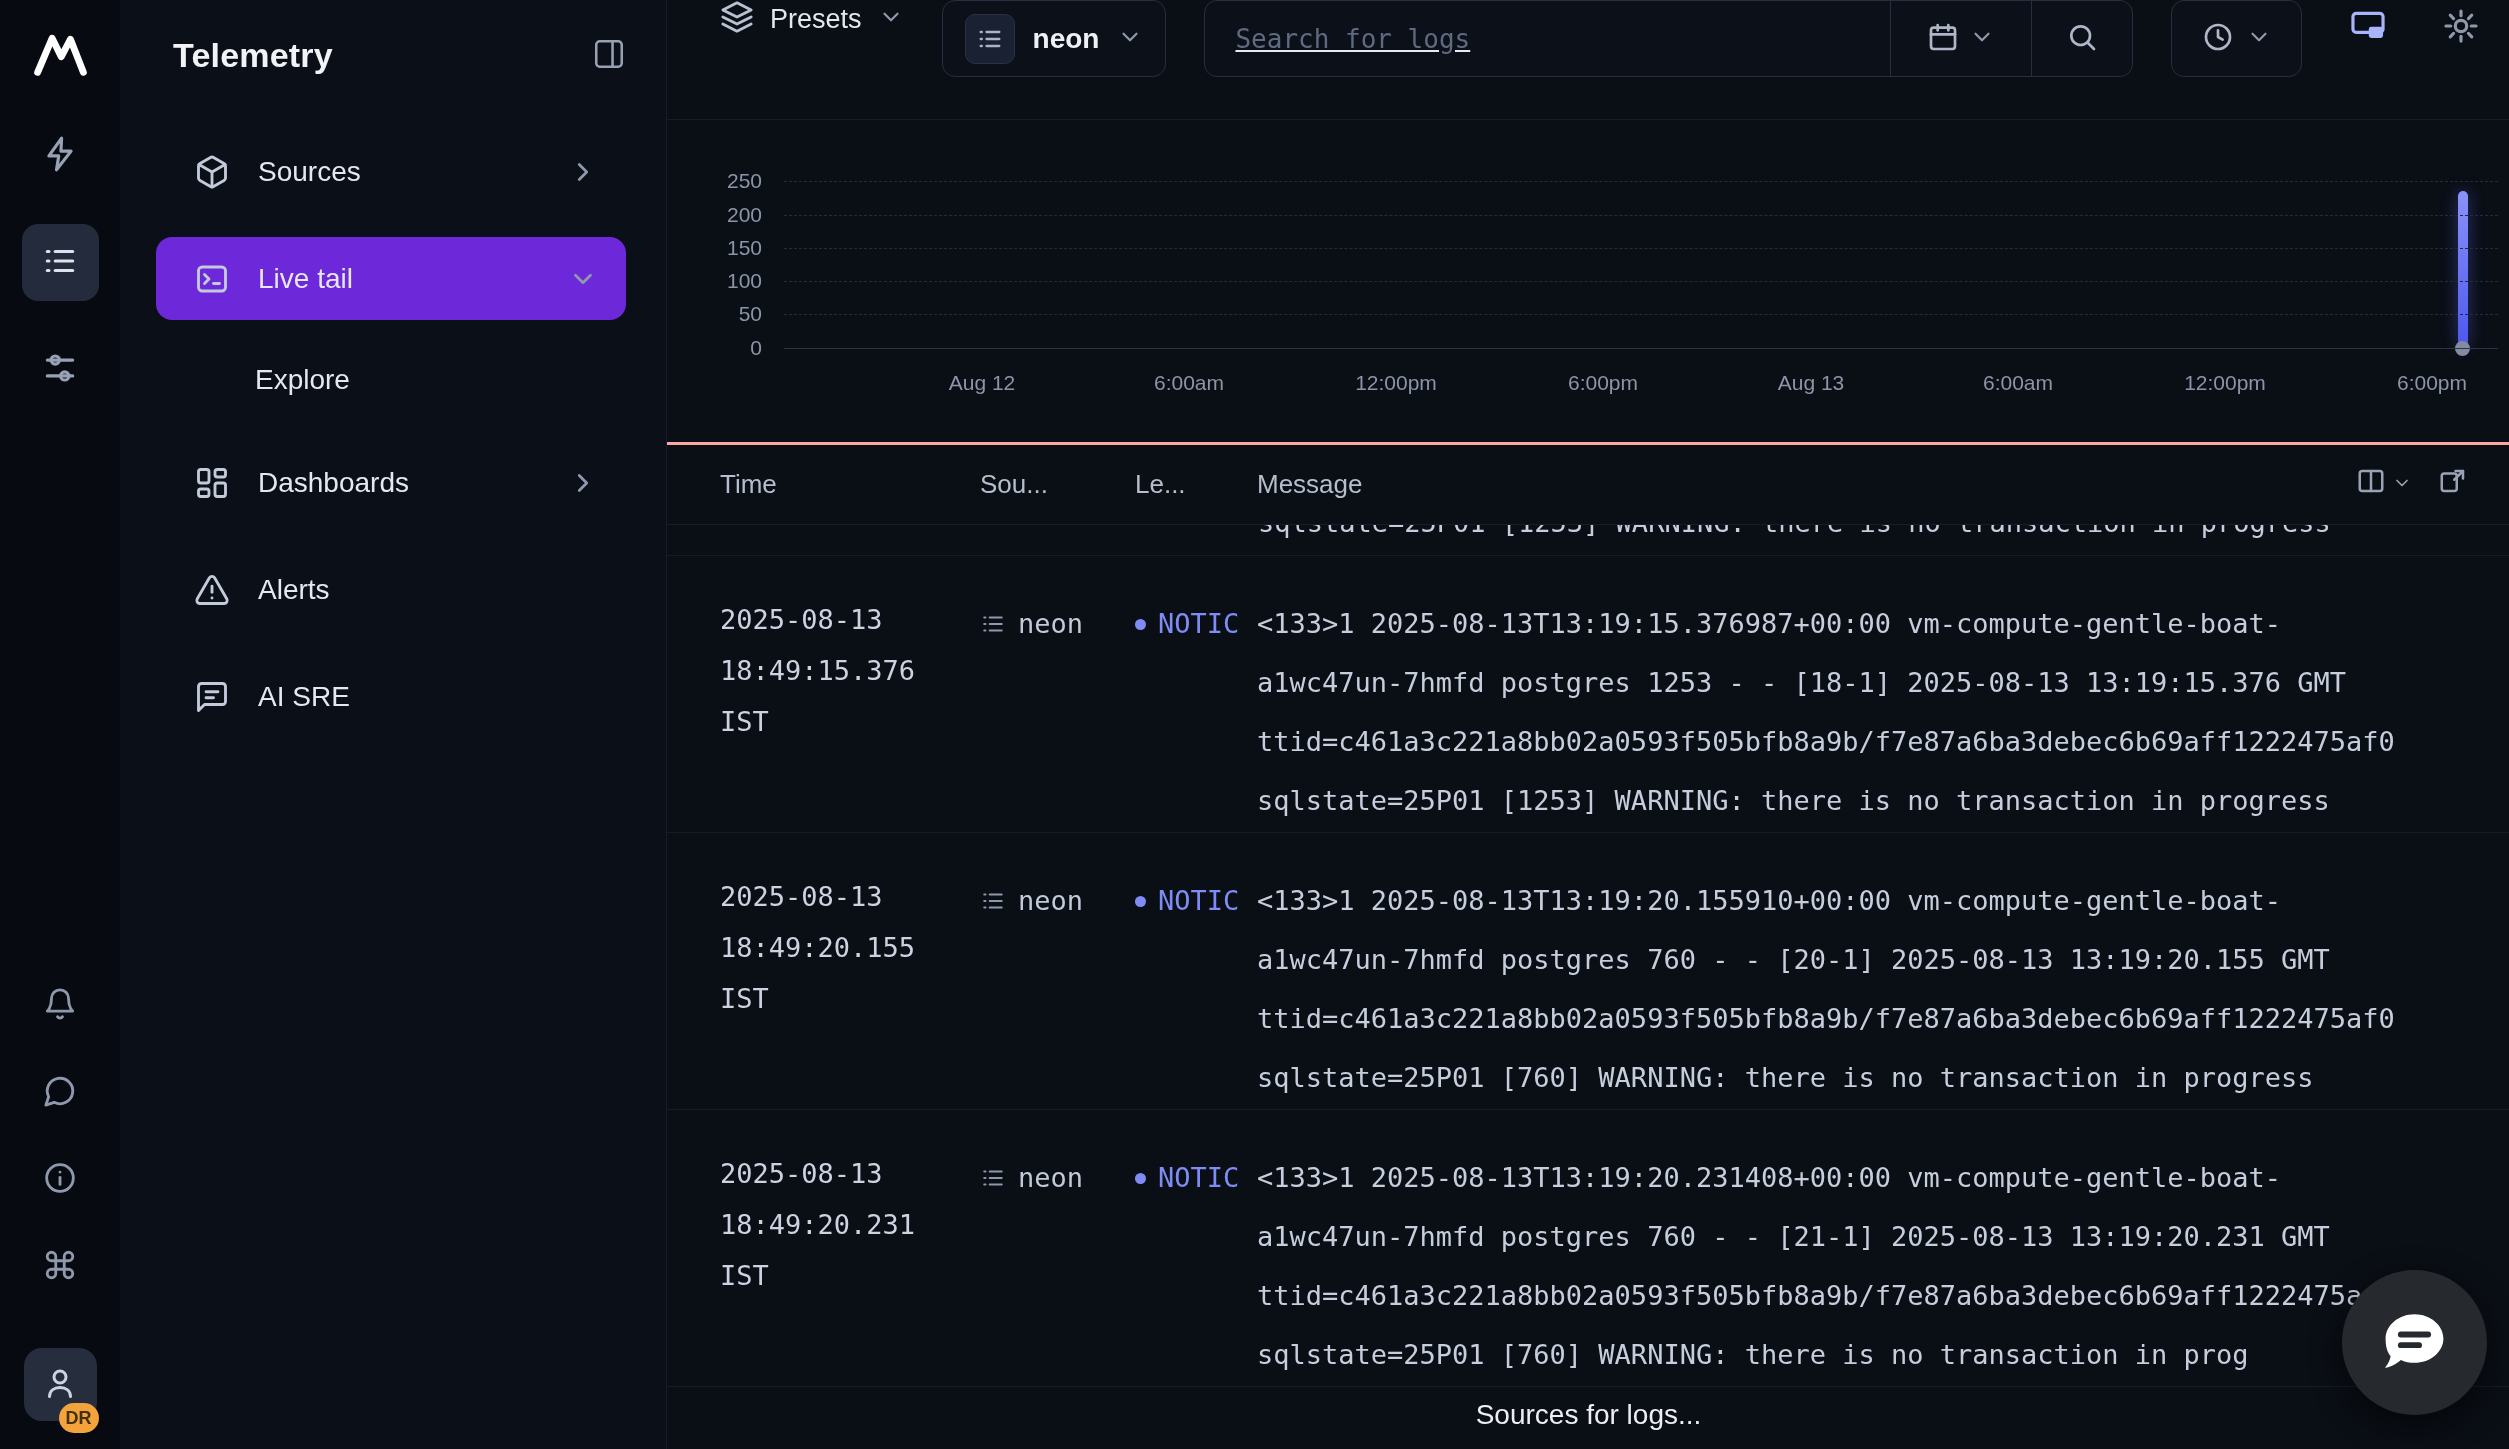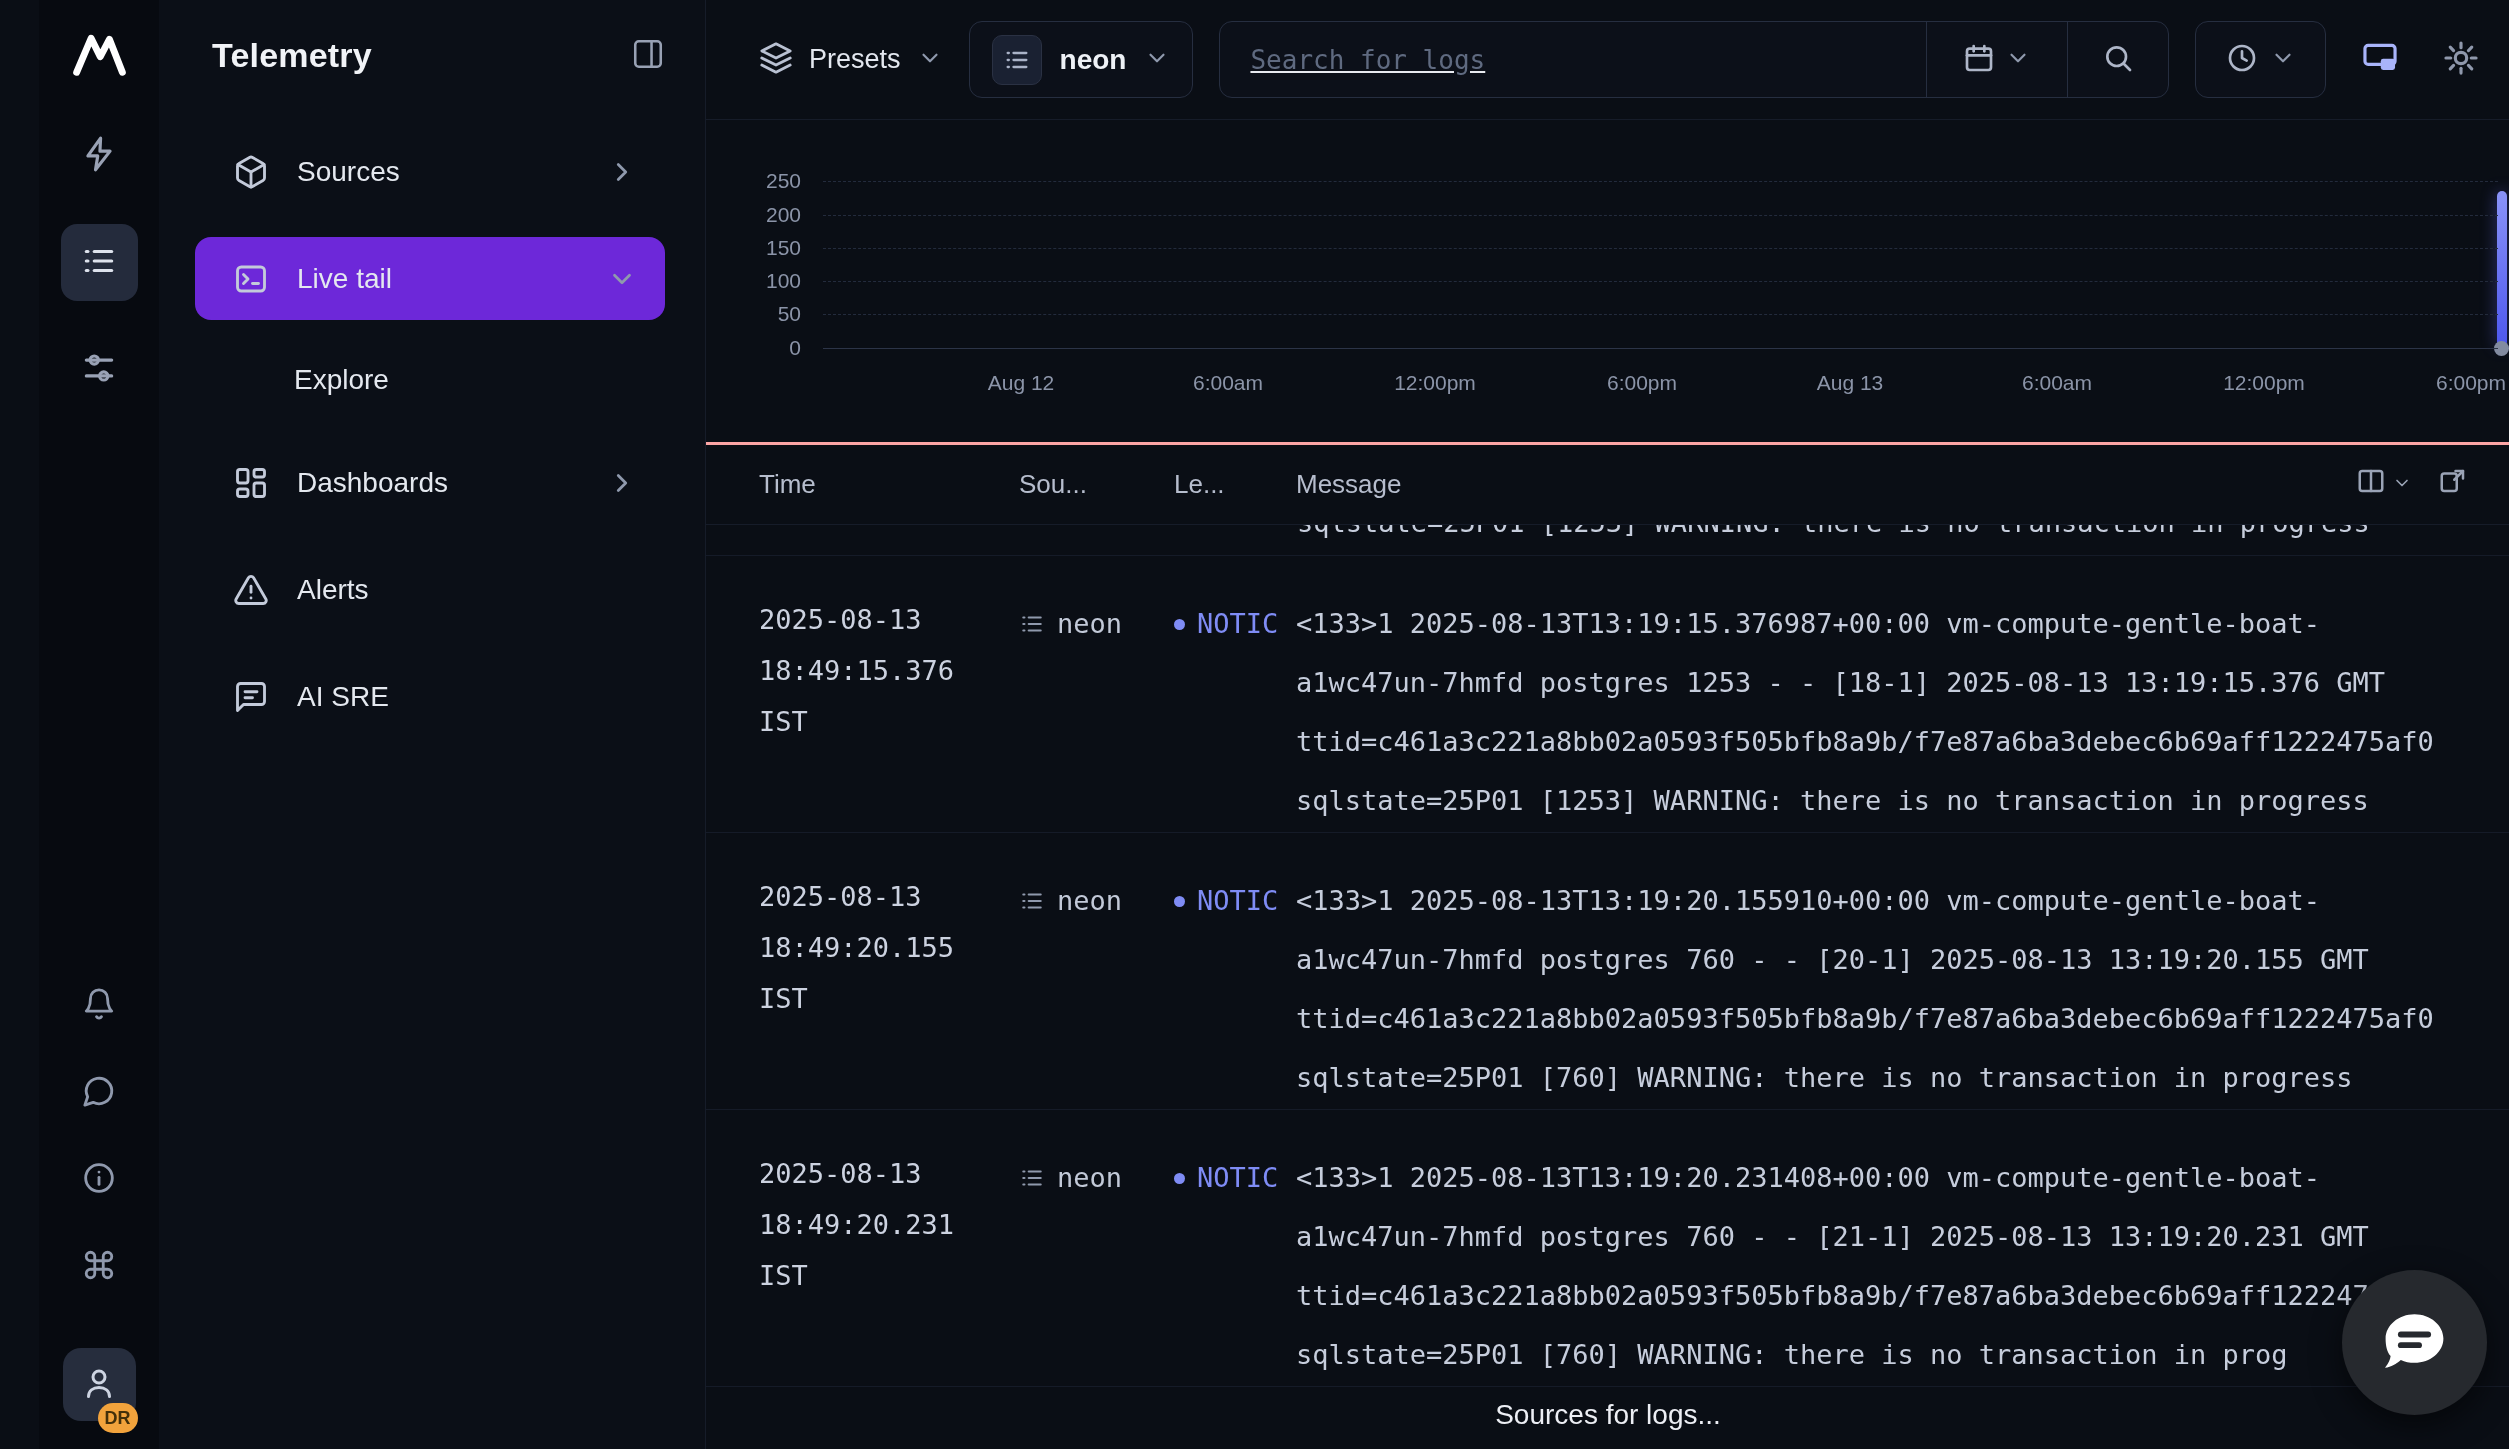--- a/index.html
+++ b/index.html
@@ -10,21 +10,20 @@
     font-family:"Liberation Sans", sans-serif;
     overflow:hidden;
   }
   .app { display:flex; width:100%; height:100%; }
 
   
   .rail {
     width:120px; flex-shrink:0; background:#070a10;
     display:flex; flex-direction:column; align-items:center;
     padding:24px 0 28px;
-    margin-left:39px;
   }
   .rail-logo { width:61px; height:53px; margin-bottom:40px; cursor:pointer; }
   .rail-btn {
     width:77px; height:77px; border-radius:16px;
     display:flex; align-items:center; justify-content:center;
     margin-bottom:30px; cursor:pointer;
   }
   .rail-btn svg { width:38px; height:38px; stroke:#99a2b5; fill:none; stroke-width:2; stroke-linecap:round; stroke-linejoin:round; }
   .rail-btn.selected { background:#242b3c; }
   .rail-btn.selected svg { stroke:#dde2ec; }
@@ -72,21 +71,21 @@
   .nav-item .nav-ico svg { width:36px; height:36px; stroke:#c3cada; fill:none; stroke-width:1.9; stroke-linecap:round; stroke-linejoin:round; }
   .nav-item .chev { margin-left:auto; display:flex; }
   .nav-item .chev svg { width:30px; height:30px; stroke:#8f99ad; fill:none; stroke-width:2.2; stroke-linecap:round; stroke-linejoin:round; }
   .nav-item.child { height:71px; padding-left:99px; margin-bottom:26px; }
 
   
   .main { flex:1; min-width:0; display:flex; flex-direction:column; background:#0a0e15; position:relative; }
 
   .topbar {
     height:120px; flex-shrink:0; border-bottom:1px solid #161c29;
-    display:flex; align-items:center; gap:26px; padding:0 22px 0 53px;
+    display:flex; align-items:flex-start; gap:38px; padding:0 22px 0 53px;
   }
   .topbar svg { fill:none; stroke-width:2; stroke-linecap:round; stroke-linejoin:round; }
   .presets { display:flex; align-items:center; gap:16px; cursor:pointer; }
   .presets svg.lyr { width:34px; height:34px; stroke:#b9c1d2; }
   .presets .lbl { font-size:27px; color:#e3e7ef; font-weight:500; }
   .chev-sm svg { width:26px; height:26px; stroke:#8f99ad; }
   .pill {
     height:77px; border:1px solid #262e40; border-radius:13px;
     display:flex; align-items:center; gap:18px; padding:0 22px; cursor:pointer;
     background:#0c1019;

